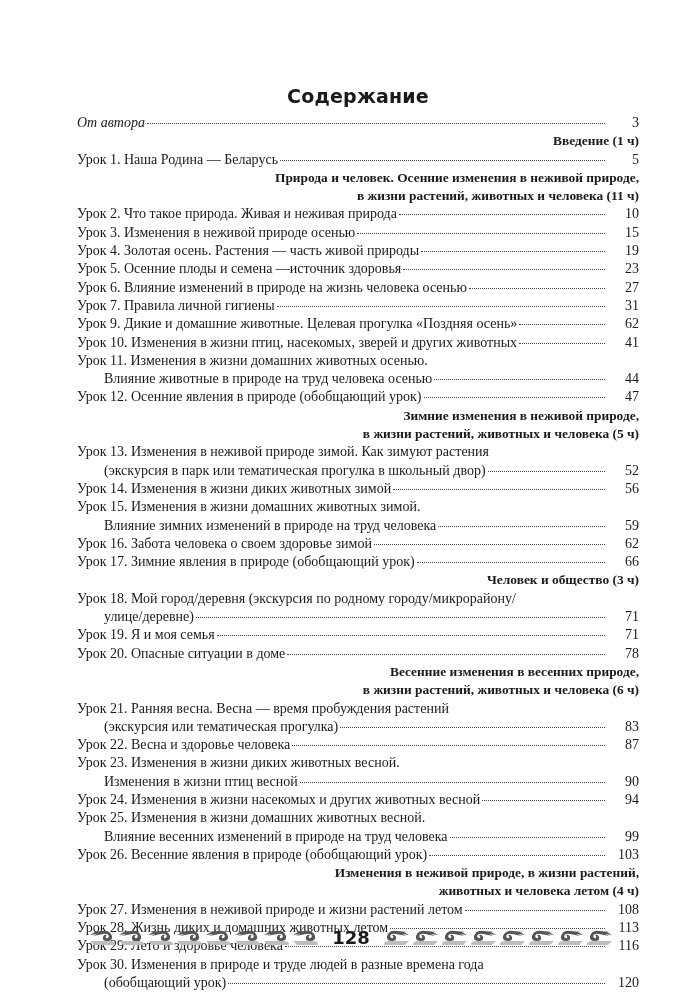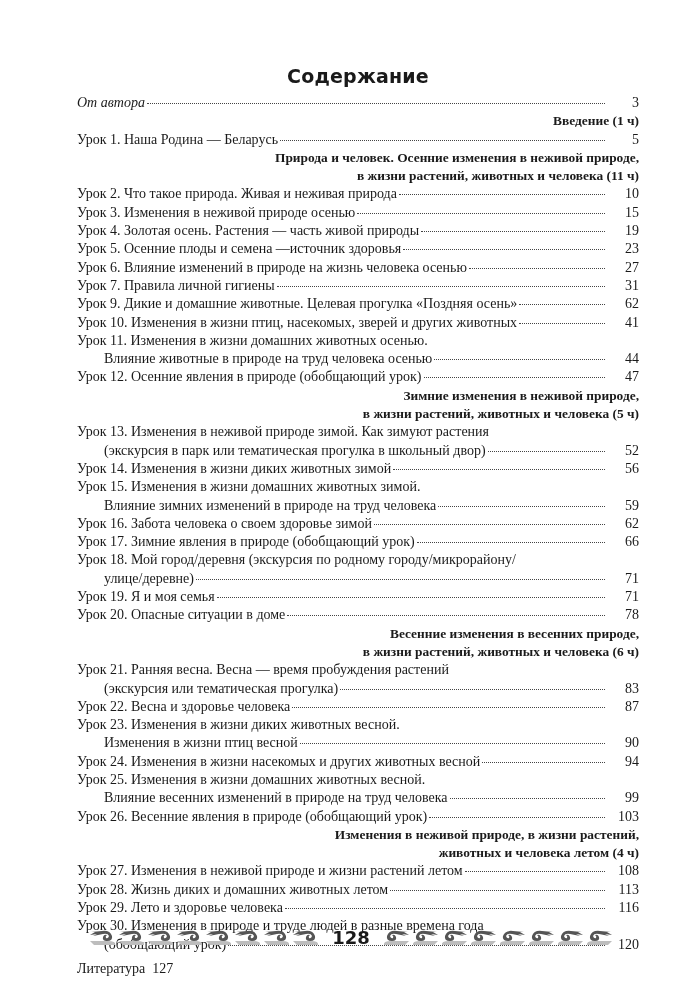--- a/index.html
+++ b/index.html
@@ -15,21 +15,21 @@
       font-family: "Liberation Serif", "DejaVu Serif", serif;
       color: #1a1a1a;
     }
     .page {
       position: absolute;
       left: 77px;
       top: 0;
       width: 562px;
     }
     .title {
-      margin-top: 62px;
+      margin-top: 82px;
       height: 28px;
       text-align: center;
       font-family: "DejaVu Sans", "Liberation Sans", sans-serif;
       font-weight: bold;
       font-size: 19px;
       letter-spacing: 0.2px;
       line-height: 28px;
     }
     .toc {
       margin-top: 4px;
@@ -202,20 +202,21 @@
       <div class="row">
         <span class="txt">Урок 16. Забота человека о своем здоровье зимой</span>
         <span class="dots"></span>
         <span class="pg">62</span>
       </div>
       <div class="row">
         <span class="txt">Урок 17. Зимние явления в природе (обобщающий урок)</span>
         <span class="dots"></span>
         <span class="pg">66</span>
       </div>
+      <div class="section">Человек и общество (3 ч)</div>
       <div class="row nodots">
         <span class="txt">Урок 18. Мой город/деревня (экскурсия по родному городу/микрорайону/</span>
         <span class="fill"></span>
       </div>
       <div class="row cont">
         <span class="txt">улице/деревне)</span>
         <span class="dots"></span>
         <span class="pg">71</span>
       </div>
       <div class="row">

